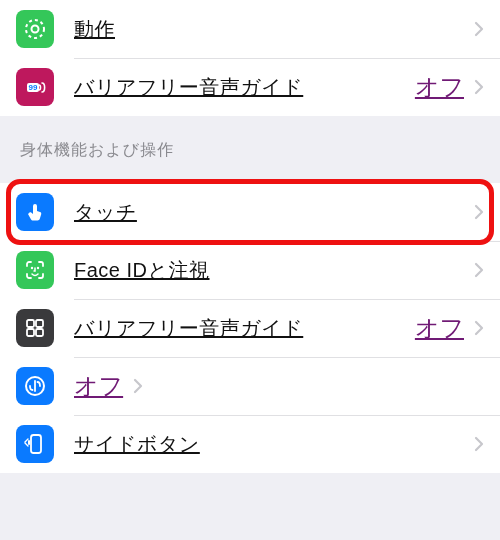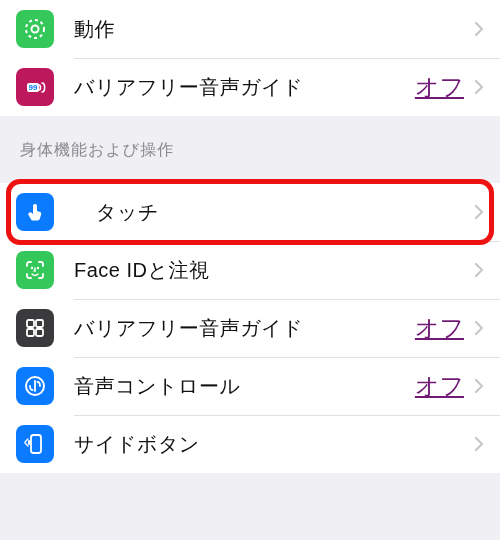--- a/index.html
+++ b/index.html
@@ -31,20 +31,21 @@
     display: flex; align-items: center; justify-content: center;
     flex-shrink: 0;
     margin-right: 20px;
   }
   .icon-wrap svg { display: block; }
   .label {
     flex: 1;
     font-size: 20px;
     color: #111;
     letter-spacing: 0.5px;
+    text-decoration: underline;
   }
   .value {
     font-size: 24px;
     color: #701a75;
     margin-right: 10px;
     text-decoration: underline;
   }
   .chevron {
     color: #c7c7cc;
     display: flex; align-items: center;
@@ -55,21 +56,21 @@
     padding: 24px 16px 22px 20px;
     letter-spacing: 1px;
   }
   .highlight-box {
     position: absolute;
     border: 5px solid #e11;
     border-radius: 14px;
     left: 6px; right: 6px; top: -4px; bottom: -4px;
     pointer-events: none;
   }
-  .row.highlighted { z-index: 2; gap: 22px; }
+  .row.highlighted { z-index: 2; }
 </style>
 </head>
 <body>
 
 <div class="section-rows">
 
   <div class="row">
     <div class="icon-wrap" style="background:#34c759">
       <svg width="24" height="24" viewBox="0 0 24 24">
           <circle cx="12" cy="12" r="9" fill="none" stroke="#fff" stroke-width="2" stroke-dasharray="3 3"></circle>
@@ -159,21 +160,20 @@
     </span>
   </div>
 
   <div class="row">
     <div class="icon-wrap" style="background:#0a7aff">
       <svg width="24" height="24" viewBox="0 0 24 24">
           <circle cx="12" cy="12" r="9" fill="none" stroke="#fff" stroke-width="2"></circle>
           <path d="M7 12c0 2 1 4 2.5 4M17 12c0-2-1-4-2.5-4M12 7v10" stroke="#fff" stroke-width="1.8" fill="none" stroke-linecap="round"></path>
         </svg>
     </div>
-    <span class="label">音声コントロール</span>
     <span class="value">オフ</span>
     <span class="chevron">
       <svg width="10" height="16" viewBox="0 0 10 16">
           <path d="M2 2l6 6-6 6" fill="none" stroke="currentColor" stroke-width="2.2" stroke-linecap="round" stroke-linejoin="round"></path>
         </svg>
     </span>
   </div>
 
   <div class="row">
     <div class="icon-wrap" style="background:#0a7aff">

